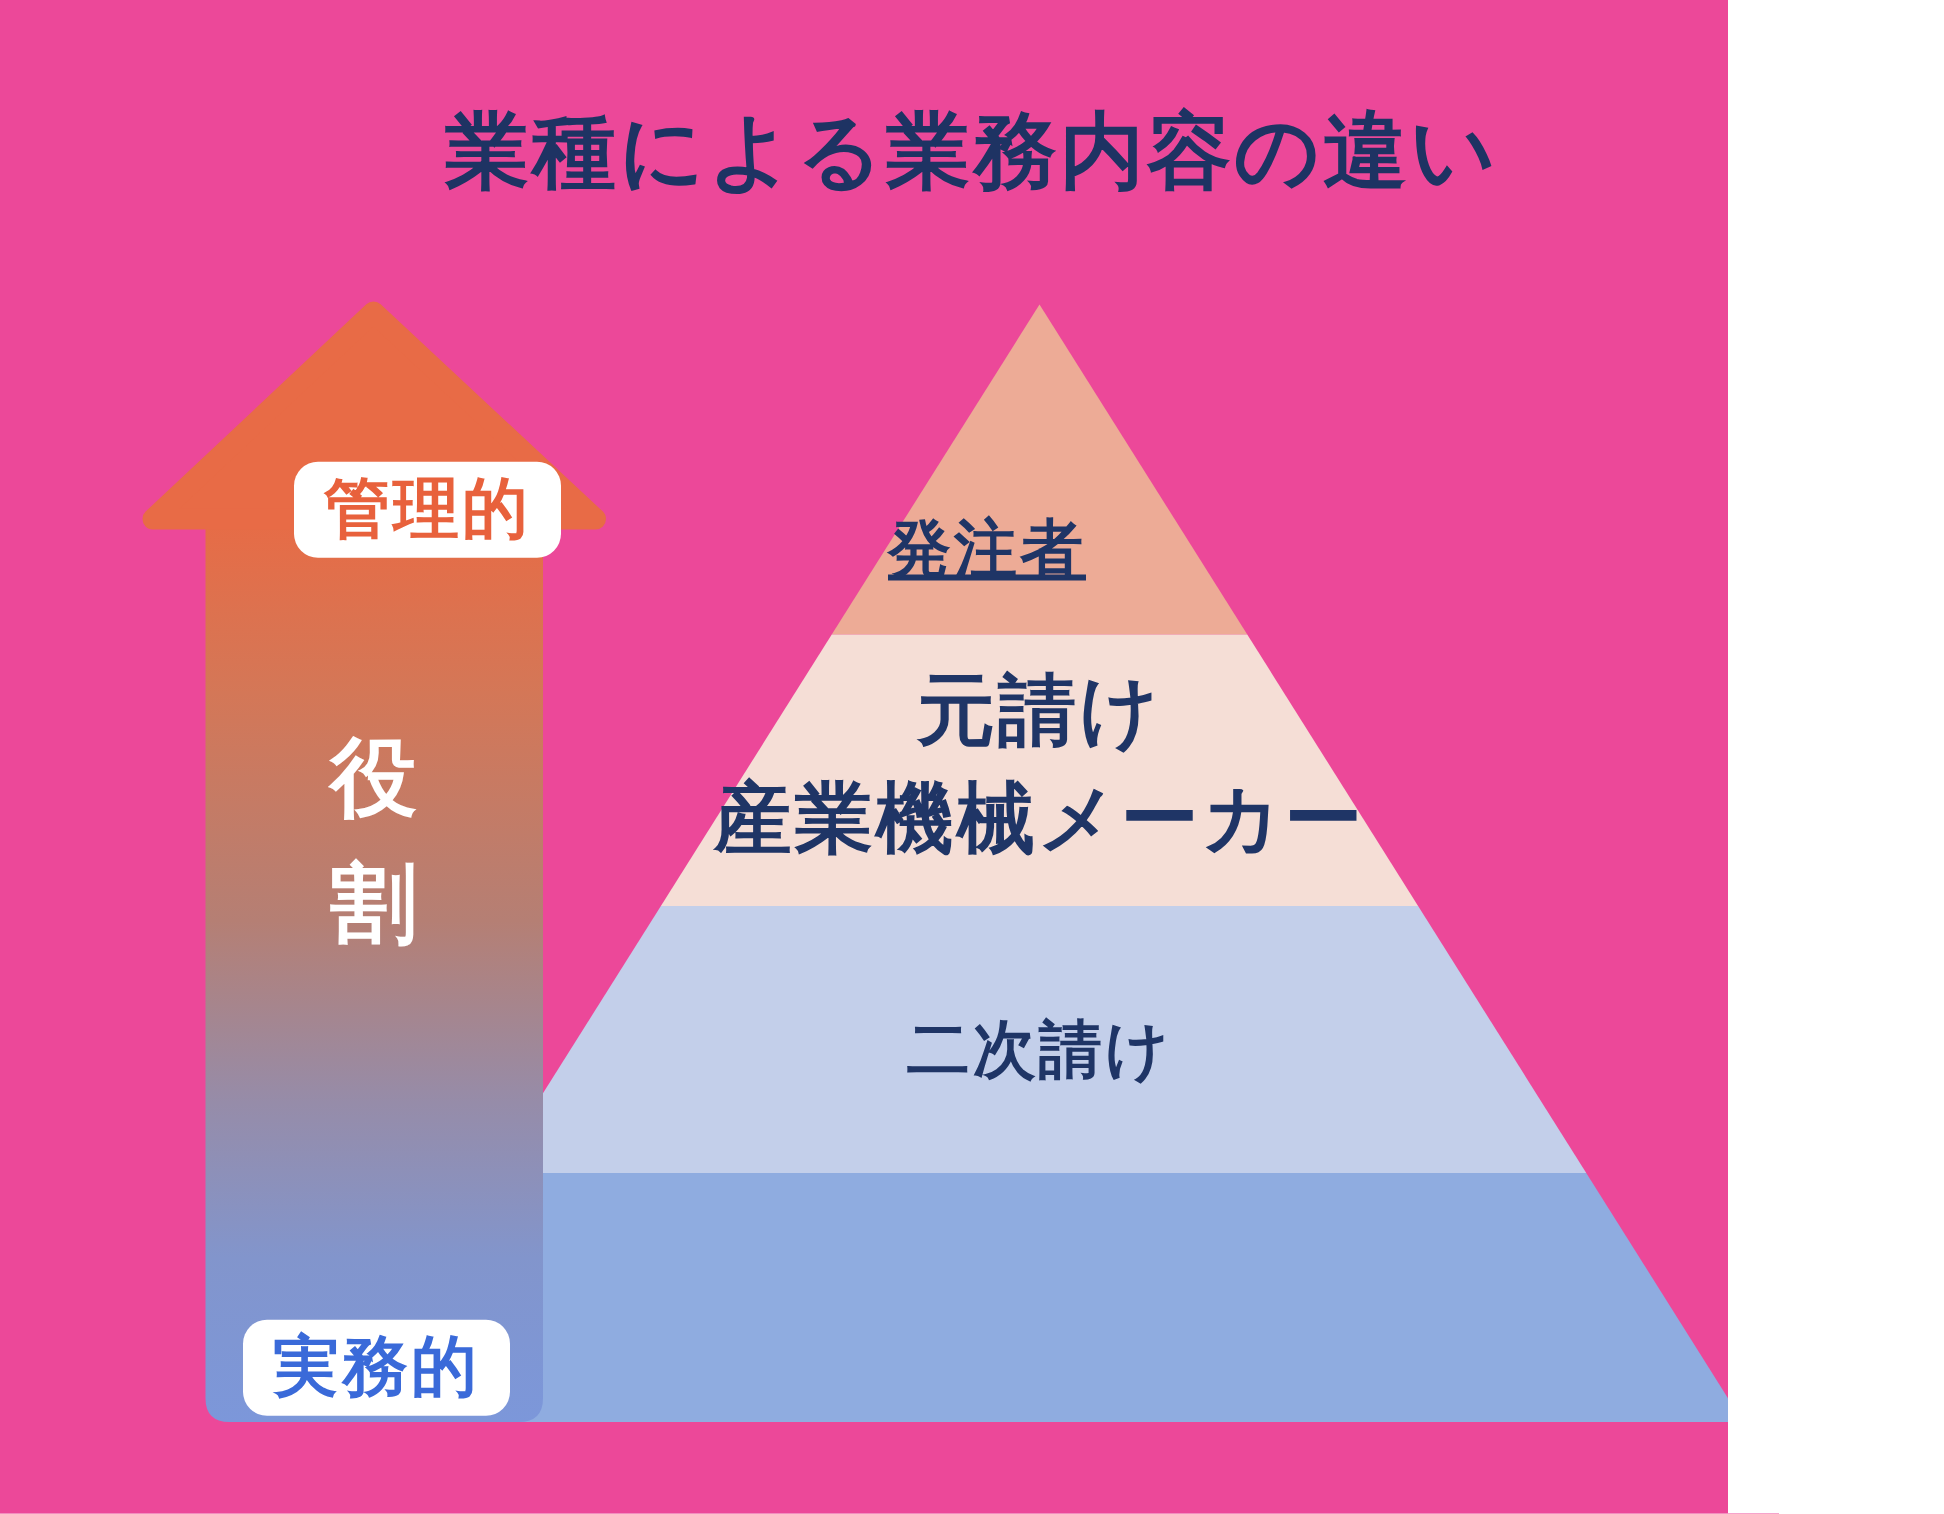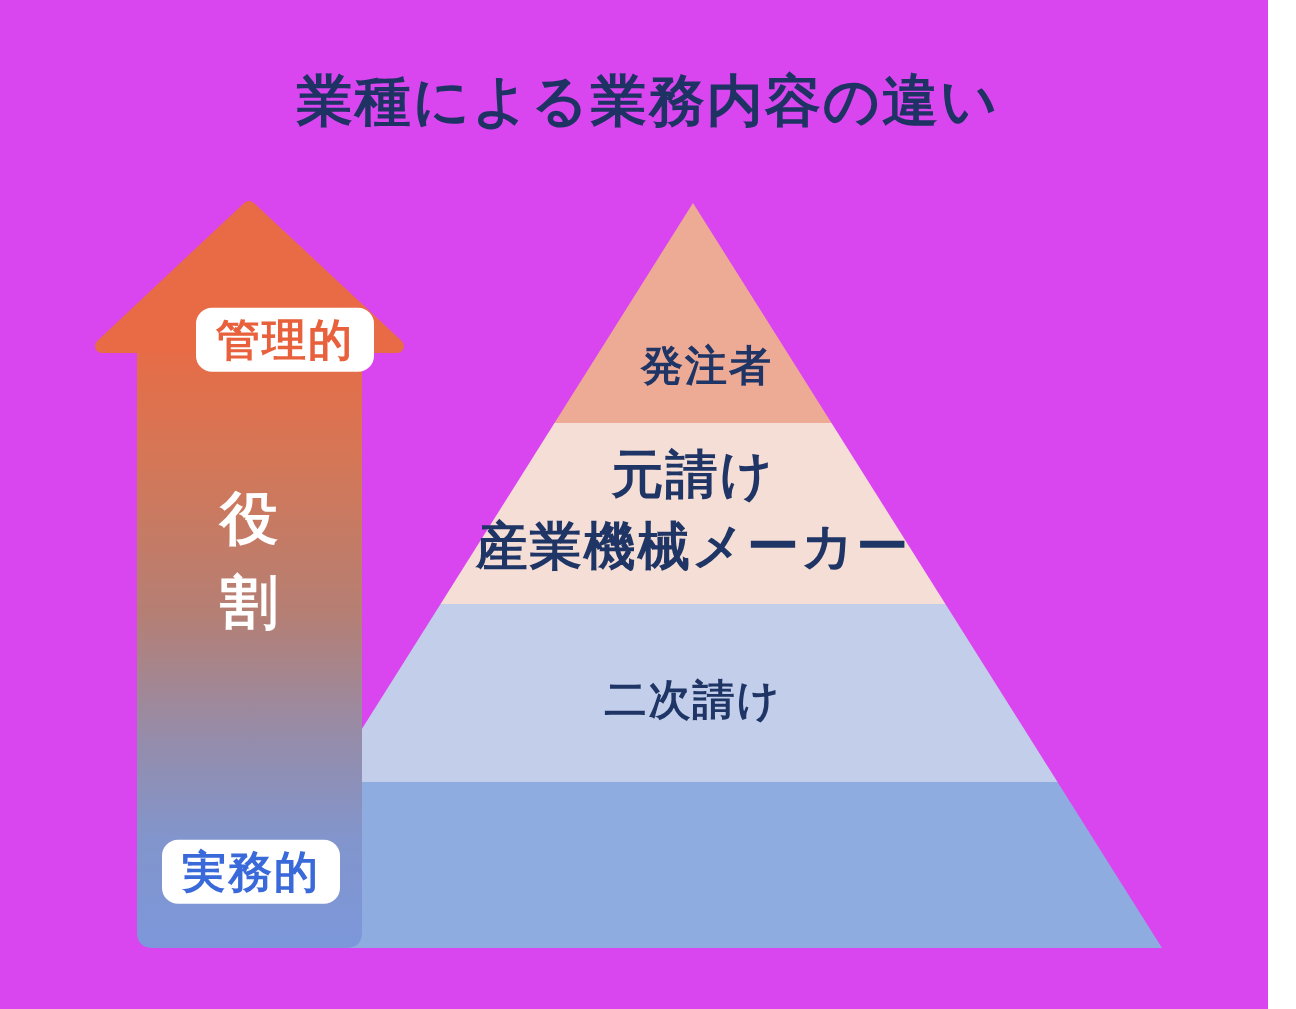--- a/index.html
+++ b/index.html
@@ -2,23 +2,23 @@
 <html><head>
 <meta charset="utf-8">
 <style>
   html, body {
     margin: 0;
     padding: 0;
     font-family: "DejaVu Sans", "Liberation Sans", sans-serif;
   }
   .canvas {
     position: relative;
-    width: 1268px;
+    width: 1152px;
     height: 1009px;
-    background: #d946ef;
+    background: #ec4899;
     overflow: hidden;
   }
   .page-title {
     position: absolute;
     left: 0;
     top: 64px;
     width: 1296px;
     text-align: center;
     font-size: 56px;
     font-weight: 800;
@@ -93,23 +93,23 @@
     <polygon points="249,208 102,346 397,346" fill="none" stroke-width="14" stroke-linejoin="round" stroke="#E86B46"></polygon>
   </svg>
 
   <div class="page-title">業種による業務内容の違い</div>
 
   <div class="badge badge-top" style="left:251px; top:340px;margin-left:34px;">管理的</div>
 
   <div class="role-label" style="left:249px; top:560px;">役
 割</div>
 
-  <div class="badge badge-bottom" style="left:251px; top:872px;">実務的</div>
+  <div class="badge badge-bottom" style="left:251px; top:912px;">実務的</div>
 
-  <div class="tier-label single" style="left:707px; top:366px;">発注者</div>
+  <div class="tier-label single" style="left:658px; top:366px;text-decoration:underline;">発注者</div>
 
   <div class="tier-label double" style="left:693px; top:511px;">元請け
 産業機械メーカー</div>
 
   <div class="tier-label single" style="left:693px; top:689px;margin-top:11px;">二次請け</div>
 
 
 </div>
 
 </body></html>

